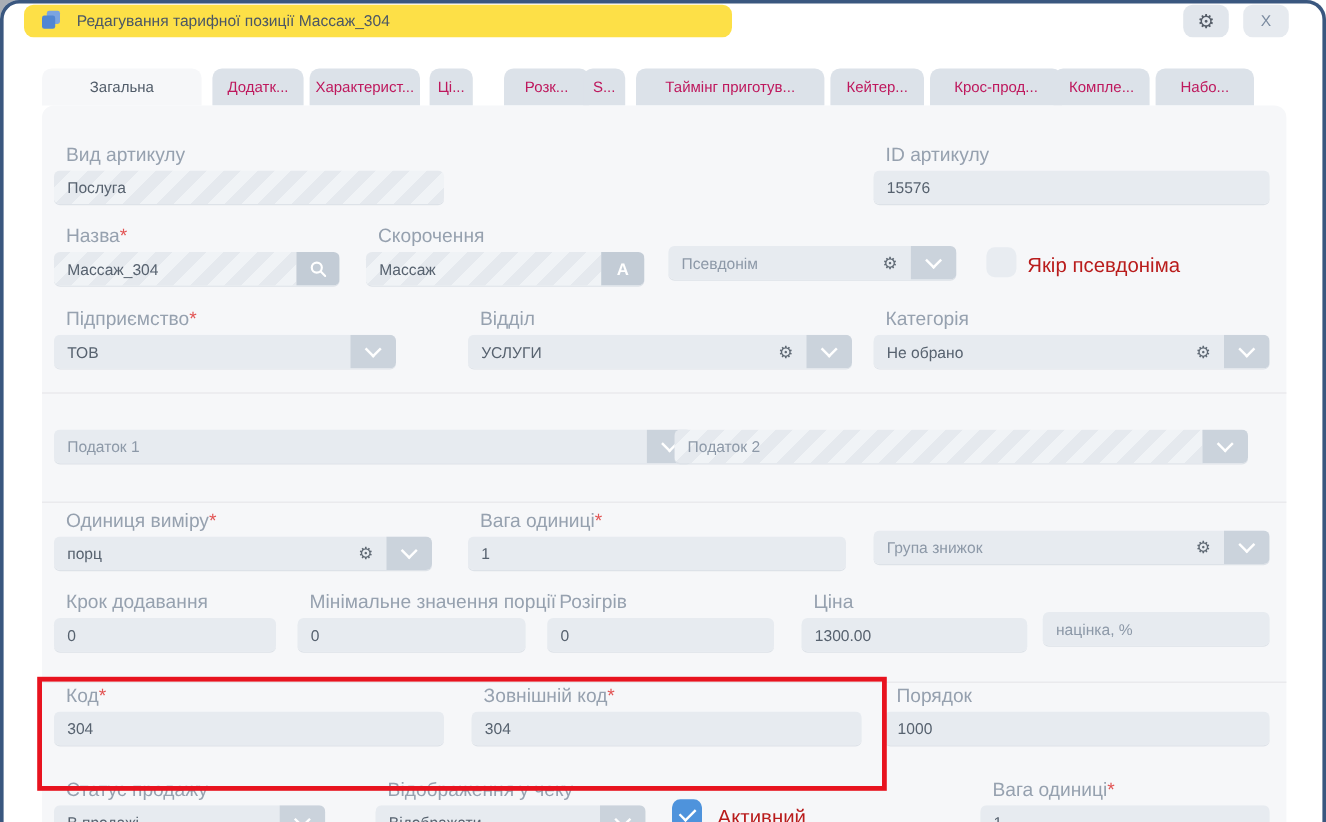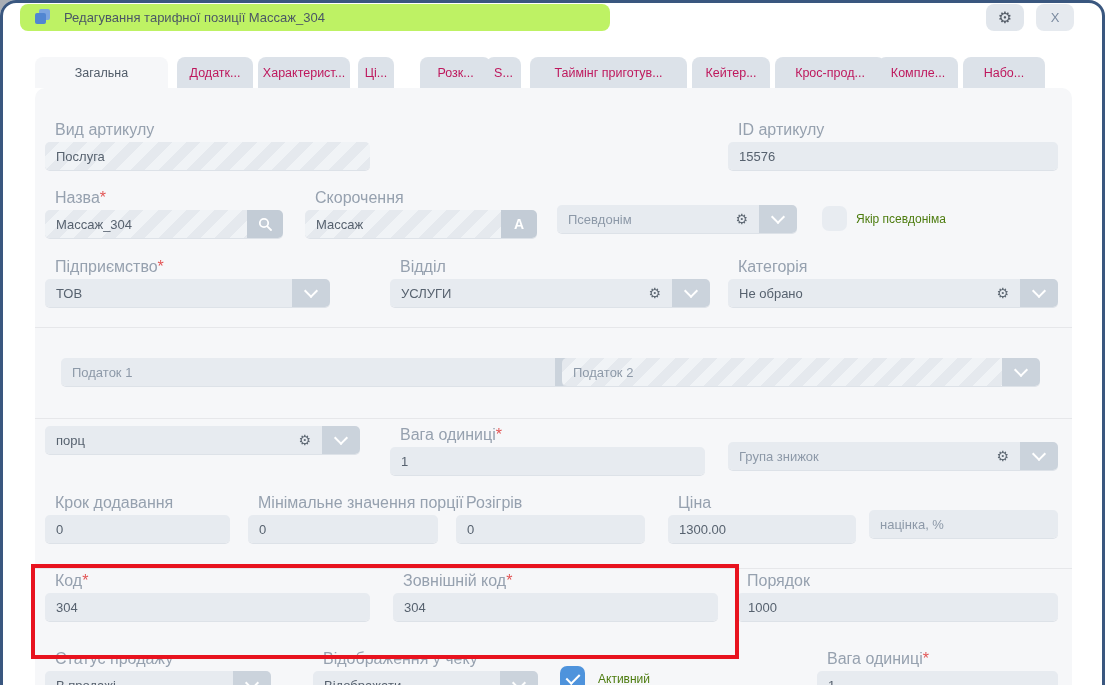--- a/index.html
+++ b/index.html
@@ -1,21 +1,21 @@
 <!DOCTYPE html>
 <html><head>
 <meta charset="utf-8">
 <style>
   html,body{margin:0;padding:0;width:1105px;height:685px;overflow:hidden;background:#fff;
     font-family:"Liberation Sans",sans-serif;-webkit-font-smoothing:antialiased;position:relative}
   .corner-bg{position:absolute;left:0;top:0;width:34px;height:44px;background:#a9aeb5}
   .window{position:absolute;left:0;top:0;width:1105px;height:700px;background:#fff;
     border-radius:16px;box-shadow:inset 0 0 0 3px #3a577f;box-sizing:border-box}
   
-  .title-tab{position:absolute;left:20px;top:4px;width:590px;height:27px;background:#bef264;
+  .title-tab{position:absolute;left:20px;top:4px;width:590px;height:27px;background:#fde047;
     border-radius:8px;display:flex;align-items:center;padding-left:15px;box-sizing:border-box}
   .copy-icon{position:relative;width:17px;height:17px;margin-right:12px;flex:0 0 auto}
   .copy-icon .b{position:absolute;left:4px;top:0;width:11px;height:11px;background:#7ba4e0;border-radius:2px}
   .copy-icon .f{position:absolute;left:0;top:4px;width:11px;height:11px;background:#5186d2;border-radius:2px}
   .title-text{font-size:13px;color:#4b5765}
   .chrome-btn{position:absolute;top:4px;height:27px;width:38px;border-radius:8px;
     display:flex;align-items:center;justify-content:center;cursor:pointer}
   .gear-btn{left:986px;background:#e1e6ec;color:#555d68;font-size:16px}
   .close-btn{left:1036px;background:#e6eaef;color:#7b8ba0;font-size:13px}
   
@@ -39,21 +39,21 @@
     background:#cbd3dc;cursor:pointer}
   .abtn.dark{width:36px;background:#c3ccd6}
   .chev{width:8px;height:8px;border-right:2px solid #fff;border-bottom:2px solid #fff;
     transform:rotate(45deg);margin-top:-4px}
   .aglyph{color:#fff;font-size:14px;font-weight:bold}
   
   .cb{position:absolute;width:25px;height:25px;border-radius:7px;background:#e8ecf1;cursor:pointer}
   .cb.checked{background:#4e93dc;display:flex;align-items:center;justify-content:center}
   .tick{width:6px;height:11px;border-right:2.5px solid #fff;border-bottom:2.5px solid #fff;
     transform:rotate(45deg);margin-top:-3px}
-  .cb-label{position:absolute;font-size:12px;color:#4d7c0f;white-space:nowrap}
+  .cb-label{position:absolute;font-size:17px;color:#b91c1c;white-space:nowrap}
   
   .redbox{position:absolute;left:31px;top:564px;width:700px;height:87px;
     border:4px solid #e8131f;z-index:9;pointer-events:none}
 </style>
 </head>
 <body>
 
 <div class="corner-bg"></div>
 
 <div class="window">
@@ -174,21 +174,21 @@
       <div class="main">
         <span>Не обрано</span>
         <span class="gear">⚙</span>
       </div>
       <div class="abtn">
           <span class="chev"></span>
         </div>
     </div>
   </div>
 
-  <div class="fg" style="left:61px;top:358px;width:532px">
+  <div class="fg" style="left:45px;top:358px;width:532px">
     <div class="box">
       <div class="main">
           <span class="ph">Податок 1</span>
         </div>
       <div class="abtn">
           <span class="chev"></span>
         </div>
     </div>
   </div>
   <div class="fg" style="left:562px;top:358px;width:478px">
@@ -196,20 +196,21 @@
       <div class="main striped">
           <span class="ph">Податок 2</span>
         </div>
       <div class="abtn">
           <span class="chev"></span>
         </div>
     </div>
   </div>
 
   <div class="fg" style="left:45px;top:426px;width:315px">
+    <div class="lbl"><span>Одиниця виміру</span><span class="req">*</span></div>
     <div class="box">
       <div class="main">
         <span>порц</span>
         <span class="gear">⚙</span>
       </div>
       <div class="abtn">
           <span class="chev"></span>
         </div>
     </div>
   </div>

